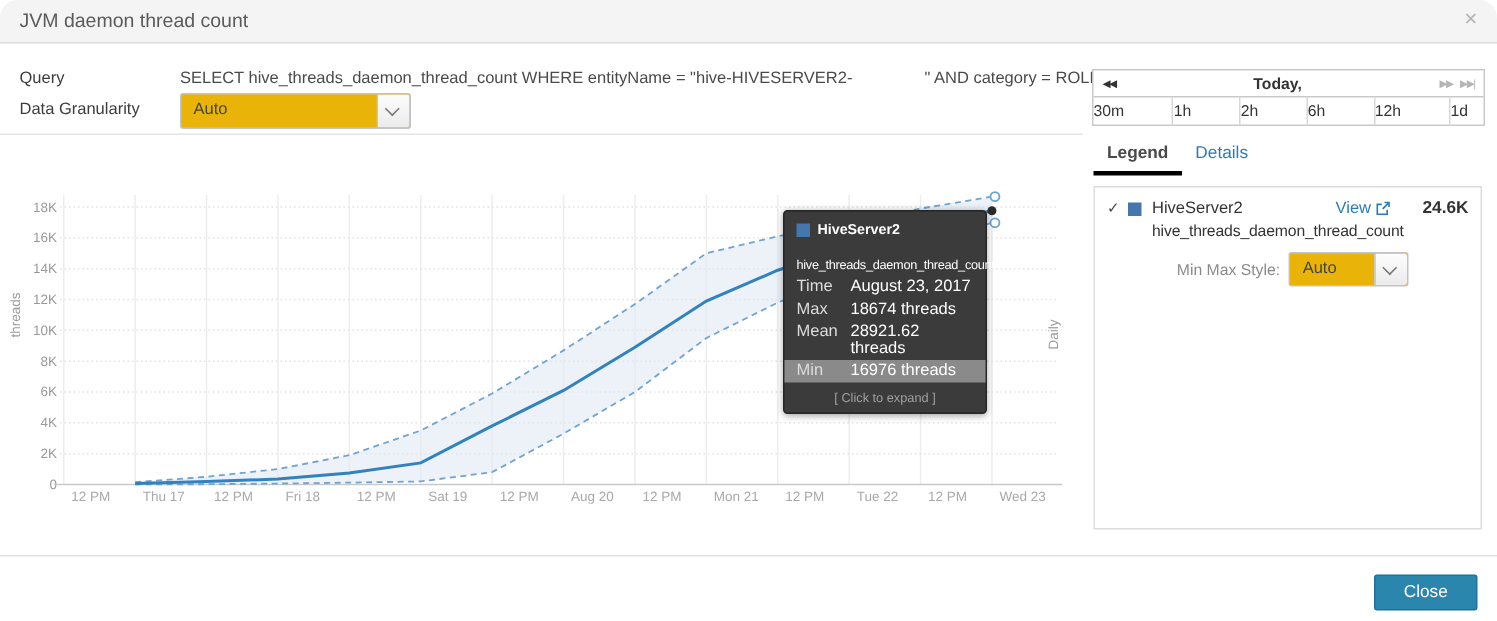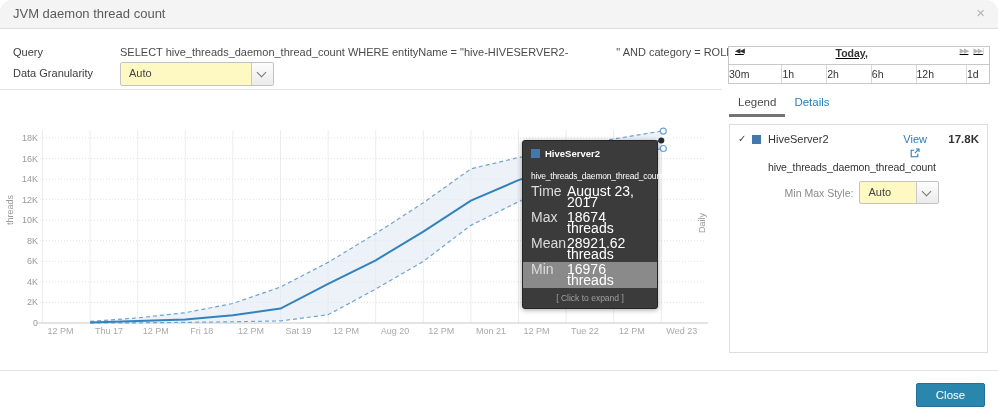--- a/index.html
+++ b/index.html
@@ -13,21 +13,21 @@
   .modal-x{position:absolute;right:13px;top:5px;font-size:15px;color:#b3b3b3;cursor:pointer;line-height:16px;}
 
   
   .lbl-bold{position:absolute;font-size:11px;font-weight:normal;color:#3c3c3c;}
   .query-label{left:13px;top:46px;}
   .gran-label{left:13px;top:67px;}
   .query-text{position:absolute;left:120px;top:46px;font-size:11px;color:#4a4a4a;width:640px;white-space:nowrap;}
   .query-gap{display:inline-block;width:48px;}
 
   
-  .dd{position:absolute;background:#fef9c3;border:1px solid #c3c3c3;border-radius:2px;cursor:pointer;}
+  .dd{position:absolute;background:#eab308;border:1px solid #c3c3c3;border-radius:2px;cursor:pointer;}
   .dd-val{display:block;line-height:20px;padding-left:8px;font-size:11px;color:#444;}
   .dd-arrow{position:absolute;right:0;top:0;bottom:0;width:21px;border-left:1px solid #c8c8c8;
             background:linear-gradient(#fdfdfd,#ebebeb);border-radius:0 2px 2px 0;}
   .dd-arrow i{position:absolute;left:6px;top:6px;width:6px;height:6px;
               border-right:1.5px solid #777;border-bottom:1.5px solid #777;transform:rotate(45deg);}
   .dd-gran{left:120px;top:62px;width:152px;height:22px;}
   .dd-minmax{position:relative;display:inline-block;width:78px;height:21px;margin-left:6px;}
 
   .divider-left{position:absolute;left:0;top:89px;width:722px;height:1px;background:#e4e4e4;}
   .divider-footer{position:absolute;left:0;top:370px;right:0;height:1px;background:#e2e2e2;}
@@ -39,53 +39,53 @@
   .daily-lab{position:absolute;left:672px;top:218px;width:60px;text-align:center;
         transform:rotate(-90deg);font-size:9px;color:#9a9a9a;}
 
   
   .tooltip{position:absolute;left:522px;top:140px;width:134px;background:#3b3b3b;
            border:1px solid #262626;border-radius:3px;box-shadow:0 1px 5px rgba(0,0,0,.35);
            color:#fff;z-index:6;padding:7px 0 3px;}
   .tt-header{display:flex;align-items:center;gap:5px;padding:0 8px;font-weight:bold;font-size:9.5px;color:#fff;}
   .tt-swatch{width:9px;height:9px;flex:0 0 9px;}
   .tt-metric{padding:12px 8px 3px;font-size:8.5px;letter-spacing:-0.2px;}
-  .tt-row{display:flex;padding:2px 8px;font-size:14px;line-height:11px;}
+  .tt-row{display:flex;padding:2px 8px;font-size:11px;line-height:11px;}
   .tt-row .lbl{width:36px;flex:0 0 36px;color:#dcdcdc;}
   .tt-row.hl{background:#8a8a8a;}
   .tt-footer{text-align:center;color:#a0a0a0;padding:5px 0 2px;font-size:8.5px;cursor:pointer;}
 
   
   .time-table{position:absolute;left:728px;top:46px;width:260px;border:1px solid #c9c9c9;background:#fff;}
-  .tr-row1{display:flex;align-items:flex-start;height:17px;border-bottom:1px solid #c9c9c9;text-decoration:underline;}
+  .tr-row1{display:flex;align-items:center;height:17px;border-bottom:1px solid #c9c9c9;}
   .tr-back{margin-left:6px;font-size:7px;letter-spacing:-1px;color:#333;cursor:pointer;}
   .tr-today{flex:1;text-align:center;font-size:10.5px;font-weight:bold;color:#333;}
   .tr-fwd,.tr-end{font-size:7px;letter-spacing:-1px;color:#b5b5b5;cursor:pointer;}
   .tr-fwd{margin-right:5px;}
   .tr-end{margin-right:6px;}
   .tr-row2{display:flex;height:18px;gap:32px;}
   .tr-cell{flex:1;text-align:center;line-height:18px;font-size:10.5px;color:#333;
            border-left:1px solid #d8d8d8;cursor:pointer;}
   .tr-cell:first-child{border-left:none;}
   .tr-cell.selected{outline:1px solid #8f8f8f;outline-offset:-1px;background:#e5e5e5;}
 
   
   .tabs{position:absolute;left:729px;top:92px;display:flex;}
   .tab{padding:4px 9px 6px;font-size:11.5px;cursor:pointer;}
-  .tab.active{color:#4a4a4a;border-bottom:3px solid #737373;}
+  .tab.active{color:#4a4a4a;border-bottom:3px solid #000000;font-weight:bold;}
   .tab.inactive{color:#2b7bb9;}
 
   
   .legend-card{position:absolute;left:729px;top:124px;width:259px;height:229px;
                border:1px solid #ddd;background:#fff;box-sizing:border-box;}
   .lc-row1{display:flex;align-items:flex-start;padding:8px 8px 0 8px;}
   .lc-check{font-size:10px;color:#444;width:14px;flex:0 0 14px;cursor:pointer;}
   .lc-swatch{width:9px;height:9px;margin:2px 7px 0 0;flex:0 0 9px;}
   .lc-name{font-size:11px;color:#333;flex:1;}
-  .lc-view{color:#2b7bb9;font-size:11px;display:flex;align-items:center;gap:3px;cursor:pointer;margin-right:8px;flex-direction:column;}
+  .lc-view{color:#2b7bb9;font-size:11px;display:flex;align-items:center;gap:3px;cursor:pointer;margin-right:8px;}
   .lc-val{width:44px;text-align:right;font-weight:bold;font-size:11.5px;color:#333;}
   .lc-metric{padding:3px 8px 0 38px;font-size:10.5px;color:#333;letter-spacing:-0.1px;}
   .lc-minmax{display:flex;align-items:center;padding:8px 0 0 7px;color:#8a8a8a;font-size:10.5px;justify-content:center;}
 
   
   .close-btn{position:absolute;right:13px;top:383px;width:69px;height:24px;background:#2b86ad;
              border:1px solid #20709a;border-radius:2px;color:#fff;font-size:11.5px;
              font-family:"Liberation Sans",sans-serif;cursor:pointer;}
 </style>
 </head>
@@ -230,21 +230,21 @@
       <span class="lc-swatch" style="background: rgb(67, 119, 174);"></span>
       <span class="lc-name">HiveServer2</span>
       <span class="lc-view">
         <span>View</span>
         <svg width="10" height="10" viewBox="0 0 10 10">
           <path d="M4.2 2.2H1.2v6.6h6.6V5.8" fill="none" stroke="#2b7bb9" stroke-width="1.1"></path>
           <path d="M6 1h3v3" fill="none" stroke="#2b7bb9" stroke-width="1.1"></path>
           <path d="M8.8 1.2L4.8 5.2" fill="none" stroke="#2b7bb9" stroke-width="1.1"></path>
         </svg>
       </span>
-      <span class="lc-val">17.8K</span>
+      <span class="lc-val">24.6K</span>
     </div>
     <div class="lc-metric">hive_threads_daemon_thread_count</div>
     <div class="lc-minmax">
       <span>Min Max Style:</span>
       <span class="dd dd-minmax">
         <span class="dd-val">Auto</span>
         <span class="dd-arrow">
             <i></i>
           </span>
       </span>

